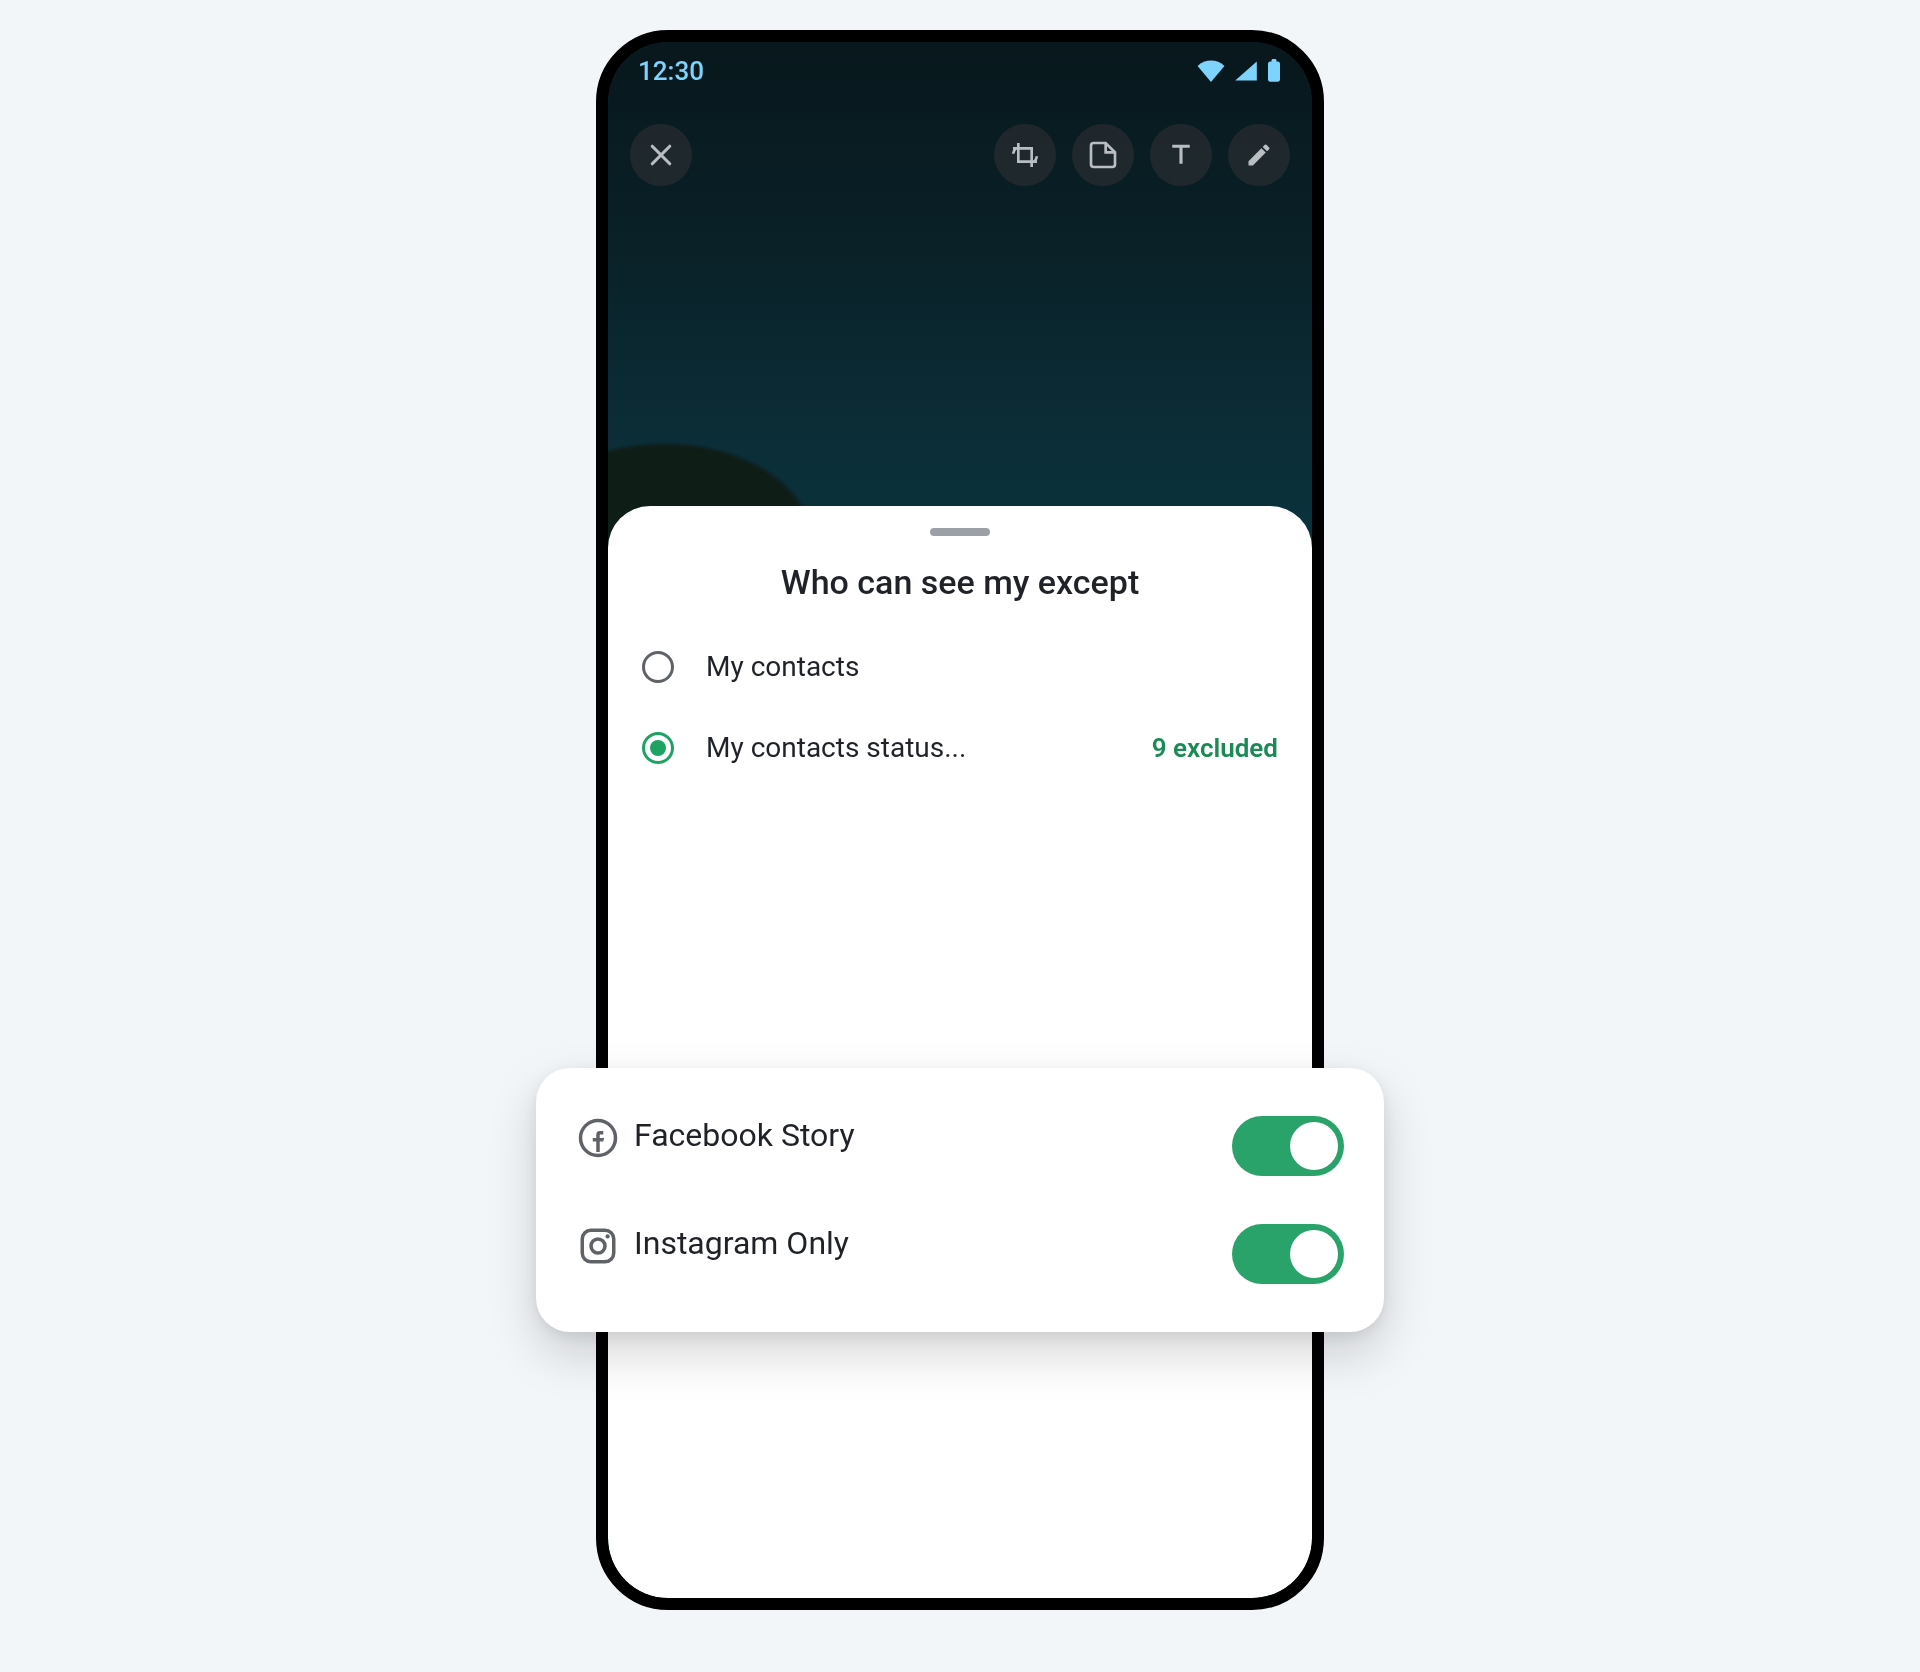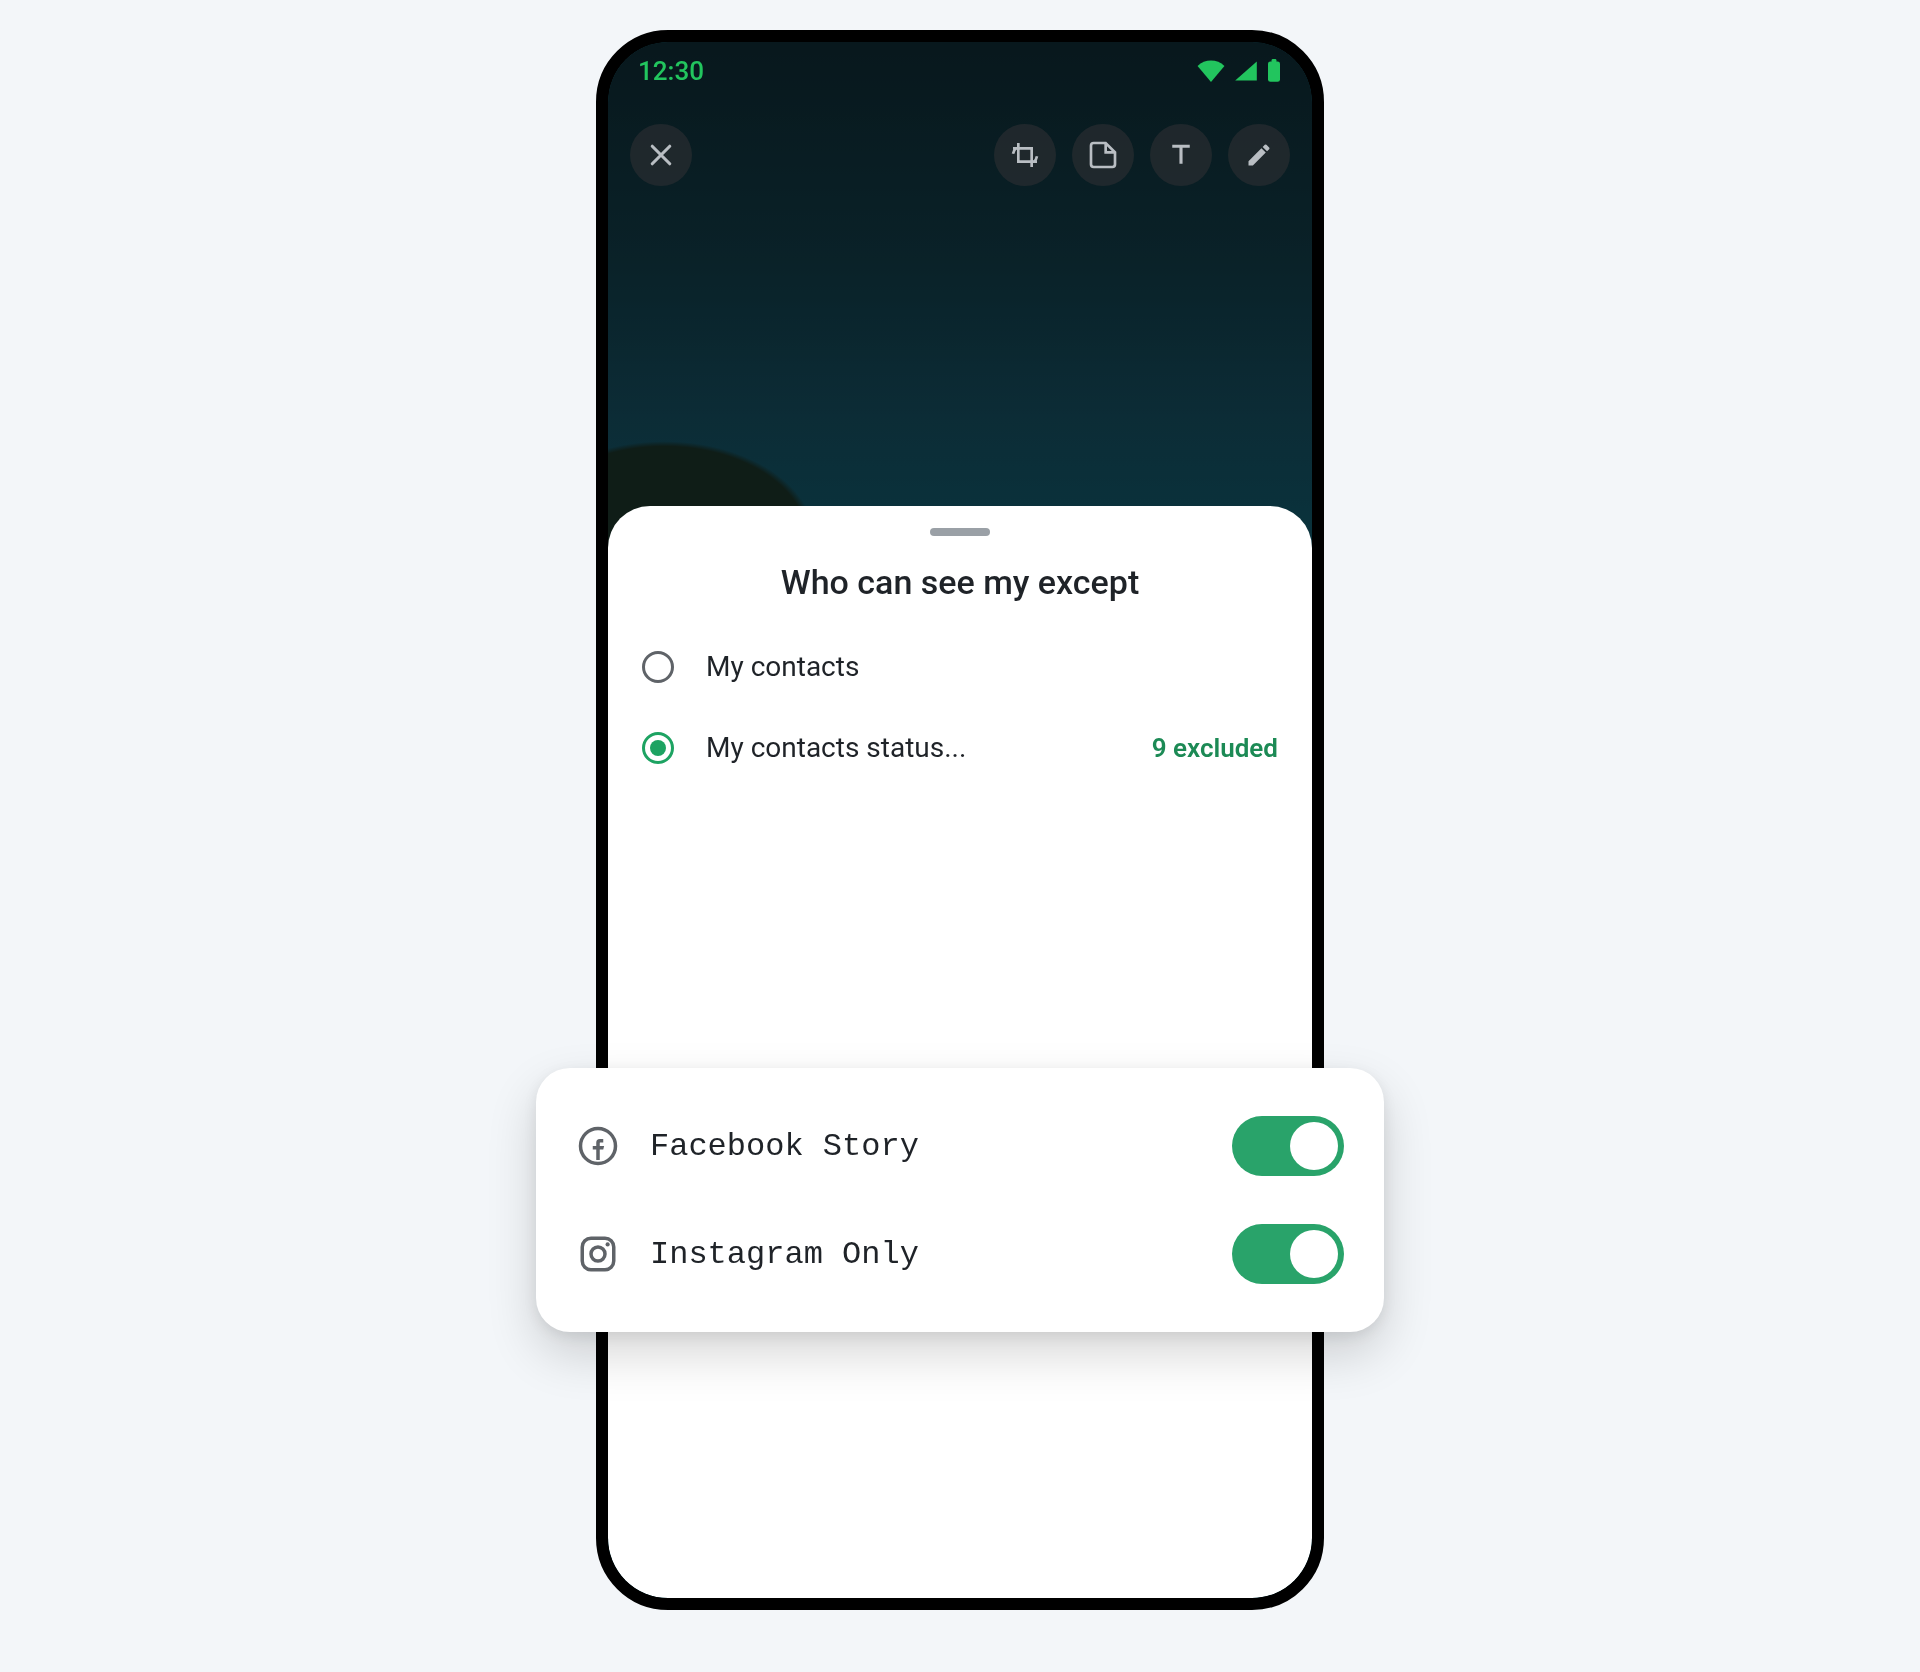--- a/index.html
+++ b/index.html
@@ -42,21 +42,21 @@
   }
   
   .statusbar {
     position: absolute;
     top: 0; left: 0; right: 0;
     height: 58px;
     display: flex;
     align-items: center;
     justify-content: space-between;
     padding: 0 30px;
-    color: #22c55e;
+    color: #7dd3fc;
     font-size: 26px;
     font-weight: 500;
     z-index: 5;
   }
   .status-icons { display: flex; align-items: center; gap: 8px; }
   
   .scene {
     position: absolute;
     inset: 0;
     background:
@@ -157,23 +157,22 @@
     border-radius: 34px;
     box-shadow: 0 22px 50px rgba(0,0,0,0.16), 0 4px 14px rgba(0,0,0,0.08);
     padding: 24px 40px;
     display: flex;
     flex-direction: column;
     justify-content: space-around;
     z-index: 50;
   }
   .share-row {
     display: flex;
-    align-items: center;
-    gap: 30px;
-    font-family: Liberation Mono, monospace;
+    align-items: flex-start;
+    gap: 14px;
   }
   .share-icon {
     width: 44px; height: 44px;
     display: flex; align-items: center; justify-content: center;
     color: #5f6368;
     flex-shrink: 0;
   }
   .share-label { font-size: 32px; color: #1f2328; flex: 1; }
   .toggle {
     width: 112px; height: 60px; border-radius: 32px;

